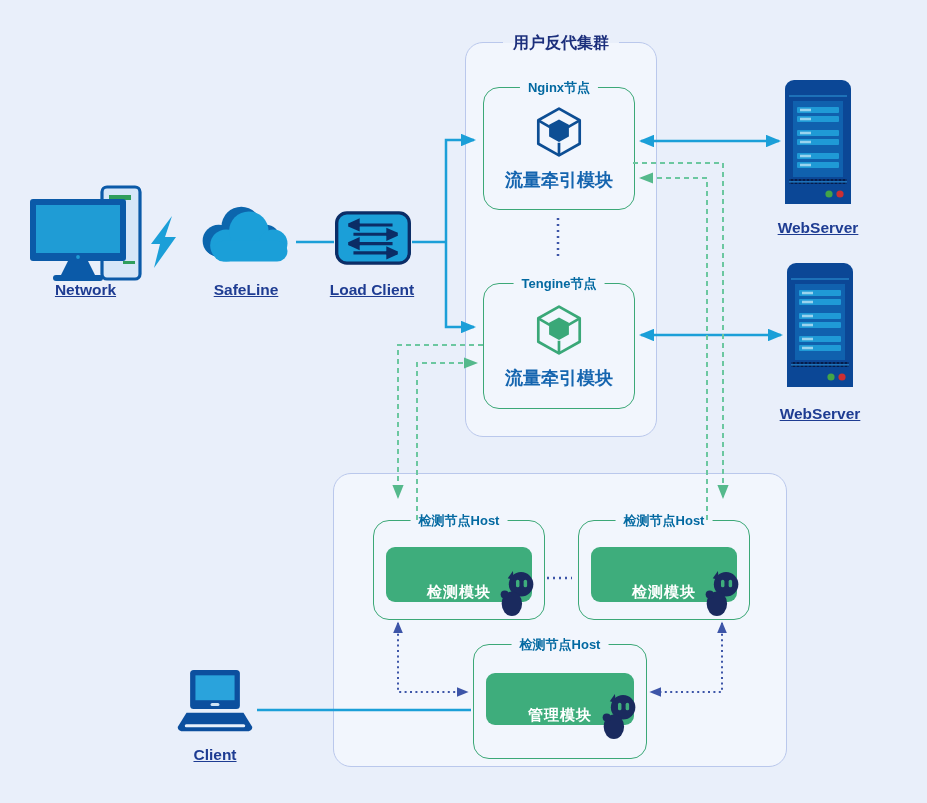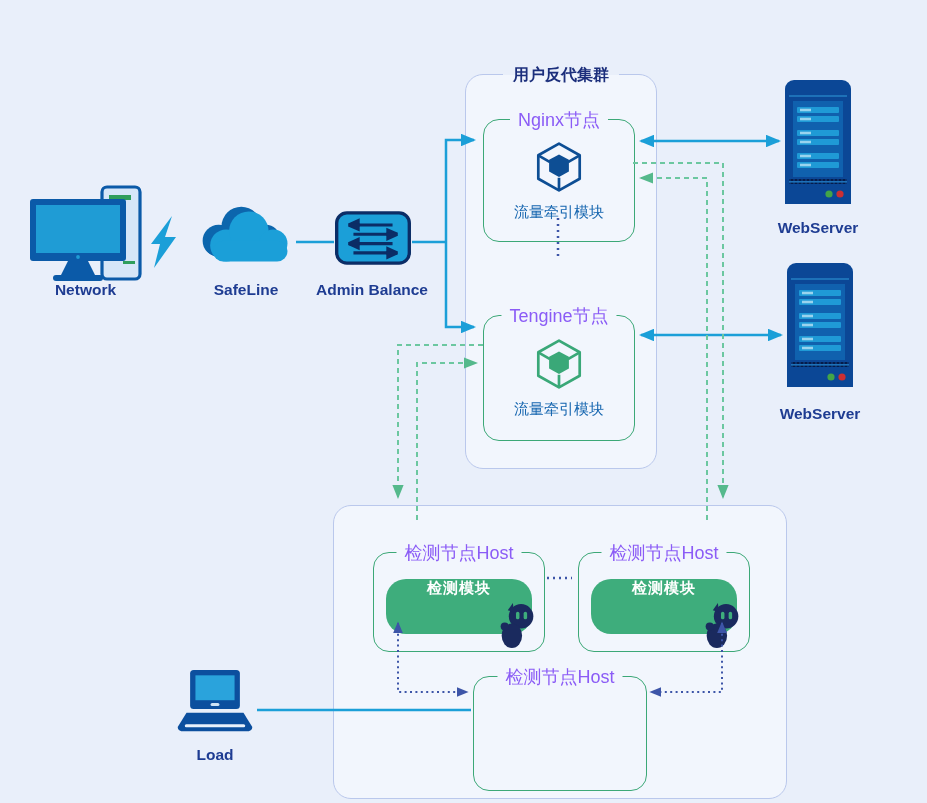--- a/index.html
+++ b/index.html
@@ -16,47 +16,47 @@
     --module-label:#1565af;
     --icon-navy:#0b5aa8;
   }
   html,body{margin:0;padding:0;}
   .canvas{
     position:relative;width:927px;height:803px;background:var(--bg);
     font-family:"Liberation Sans", sans-serif;overflow:hidden;
   }
   .cluster{
     position:absolute;border:1.5px solid var(--cluster-border);
-    border-radius:18px;background:var(--cluster-fill);margin-top:32px;
+    border-radius:18px;background:var(--cluster-fill);
   }
   .cluster-title{
     position:absolute;top:-11px;left:50%;transform:translateX(-50%);
     line-height:22px;padding:0 10px;white-space:nowrap;
     font-size:16px;font-weight:bold;color:var(--navy);
     background:linear-gradient(to bottom, var(--bg) 0, var(--bg) 11px, var(--cluster-fill) 11px);
   }
   .node{
     position:absolute;border:1.6px solid var(--node-green);border-radius:16px;
     display:flex;flex-direction:column;align-items:center;justify-content:center;gap:9px;
   }
   .node-title{
     position:absolute;top:-9px;left:50%;transform:translateX(-50%);
     line-height:18px;padding:0 8px;white-space:nowrap;
-    font-size:18px;font-weight:normal;color:#8b5cf6;background:var(--cluster-fill);
-  }
-  .traffic-label{font-size:15px;font-weight:normal;color:var(--module-label);}
+    font-size:13px;font-weight:bold;color:#0369a1;background:var(--cluster-fill);
+  }
+  .traffic-label{font-size:18px;font-weight:bold;color:var(--module-label);}
   .module{
-    position:absolute;background:var(--module-green);border-radius:20px;
-    display:flex;align-items:flex-start;justify-content:center;
+    position:absolute;background:var(--module-green);border-radius:9px;
+    display:flex;align-items:flex-end;justify-content:center;
     color:#ffffff;font-size:15px;font-weight:bold;letter-spacing:1px;
   }
   .mascot{position:absolute;right:-6px;bottom:-15px;width:42px;height:47px;}
   .ep-label{
     position:absolute;text-align:center;font-size:15.5px;font-weight:600;
-    color:var(--label-navy);line-height:20px;
+    color:var(--label-navy);line-height:20px;text-decoration:underline;
   }
   .abs{position:absolute;}
   svg{display:block;}
   .wires{position:absolute;left:0;top:0;pointer-events:none;}
 </style>
 </head>
 <body>
 
 <div class="canvas">
 
@@ -179,20 +179,33 @@
             <circle cx="8" cy="24" r="4"></circle>
           </g>
           <rect x="19" y="9.5" width="3.4" height="7.5" rx="1.7" fill="#3ead7c"></rect>
           <rect x="26.5" y="9.5" width="3.4" height="7.5" rx="1.7" fill="#3ead7c"></rect>
         </svg>
       </div>
     </div>
 
     <div class="node" style="left:139px;top:170px;width:172px;height:113px;">
       <span class="node-title">检测节点Host</span>
+      <div class="module" style="left:12px;top:28px;width:148px;height:52px;">
+        <span>管理模块</span>
+        <svg class="mascot" viewBox="0 0 40 46">
+          <g fill="#1a2a5e">
+            <circle cx="24" cy="14" r="12"></circle>
+            <polygon points="11,8 16,1 17,10"></polygon>
+            <ellipse cx="15" cy="33" rx="10" ry="12"></ellipse>
+            <circle cx="8" cy="24" r="4"></circle>
+          </g>
+          <rect x="19" y="9.5" width="3.4" height="7.5" rx="1.7" fill="#3ead7c"></rect>
+          <rect x="26.5" y="9.5" width="3.4" height="7.5" rx="1.7" fill="#3ead7c"></rect>
+        </svg>
+      </div>
     </div>
   </div>
 
   <svg class="abs" style="left:28px;top:185px;" width="115" height="102" viewBox="0 0 115 102">
     <rect x="74" y="2" width="38" height="92" rx="5" fill="#d6e6f8" stroke="#0b5aa8" stroke-width="3.2"></rect>
     <rect x="81" y="10" width="22" height="5" fill="#2f9e5c"></rect>
     <rect x="81" y="19" width="14" height="4" fill="#2f9e5c"></rect>
     <rect x="95" y="76" width="12" height="3" fill="#2f9e5c"></rect>
     <rect x="2" y="14" width="96" height="62" rx="3" fill="#0b5aa8"></rect>
     <rect x="8" y="20" width="84" height="48" fill="#1f9cd5"></rect>
@@ -232,30 +245,30 @@
         <polygon points="57,25 67,25 57,20.5"></polygon>
         <polygon points="57,25 67,25 57,29.5"></polygon>
       <line x1="24" y1="35" x2="62" y2="35"></line>
         <polygon points="25,35 15,35 25,30.5"></polygon>
         <polygon points="25,35 15,35 25,39.5"></polygon>
       <line x1="20" y1="45" x2="58" y2="45"></line>
         <polygon points="57,45 67,45 57,40.5"></polygon>
         <polygon points="57,45 67,45 57,49.5"></polygon>
     </g>
   </svg>
-  <div class="ep-label" style="left:302px;top:280px;width:140px;">Admin Balance</div>
+  <div class="ep-label" style="left:302px;top:280px;width:140px;">Load Client</div>
 
   <svg class="abs" style="left:173px;top:670px;" width="84" height="64" viewBox="0 0 84 72">
     <rect x="14" y="0" width="56" height="44" rx="4" fill="#0c4f9e"></rect>
     <rect x="20" y="6" width="44" height="28" fill="#2aa3dc"></rect>
     <rect x="37" y="37" width="10" height="3.4" rx="1.7" fill="#cfe3f5"></rect>
     <path d="M10 48 L74 48 L84 64 Q84 69 77 69 L7 69 Q0 69 0 64 Z" fill="#0c4f9e"></path>
     <rect x="8" y="61" width="68" height="3.4" rx="1.7" fill="#e8f1fb"></rect>
   </svg>
-  <div class="ep-label" style="left:173px;top:745px;width:84px;">Load</div>
+  <div class="ep-label" style="left:173px;top:745px;width:84px;">Client</div>
 
   <svg class="wires" width="927" height="803" viewBox="0 0 927 803">
     <defs>
       <marker id="mCyan" markerWidth="6" markerHeight="5" refX="5.2" refY="2.5" orient="auto-start-reverse">
         <path d="M0 0 L6 2.5 L0 5 Z" fill="#1b9fd8"></path>
       </marker>
       <marker id="mGreen" markerWidth="7" markerHeight="5.6" refX="6" refY="2.8" orient="auto-start-reverse">
         <path d="M0 0 L7 2.8 L0 5.6 Z" fill="#55b98c"></path>
       </marker>
       <marker id="mBlue" markerWidth="6" markerHeight="5" refX="5.2" refY="2.5" orient="auto-start-reverse">

